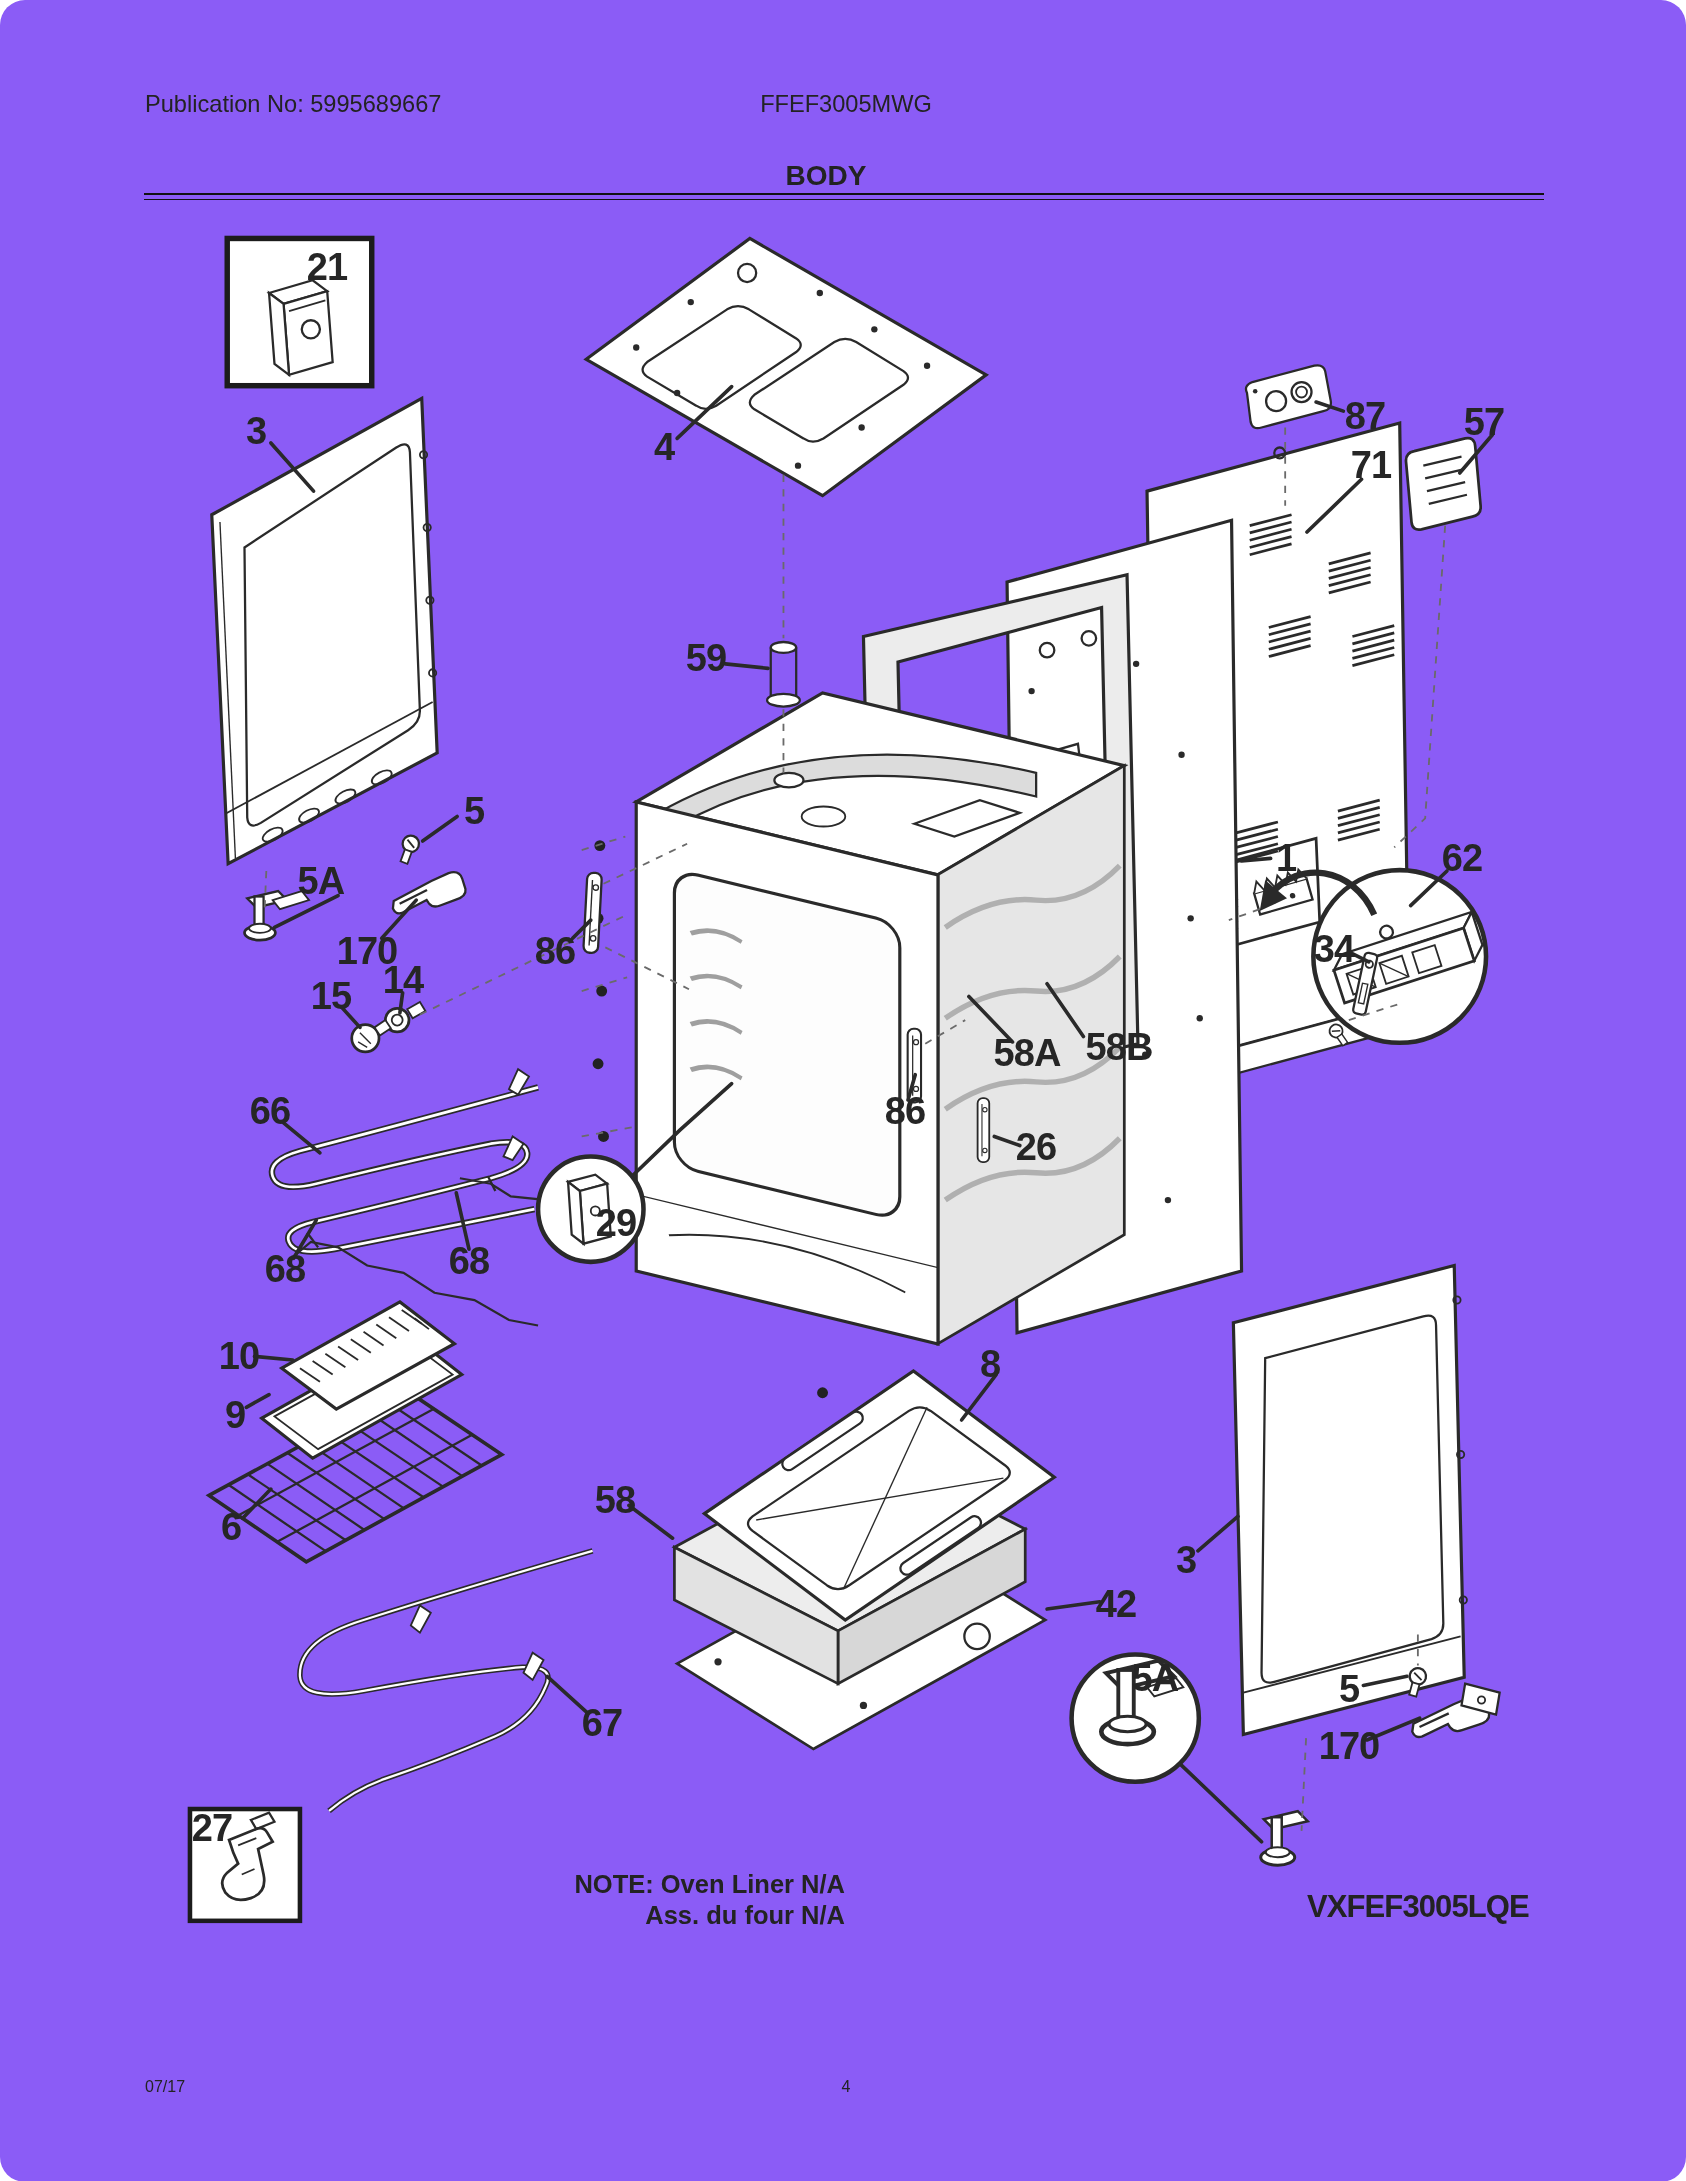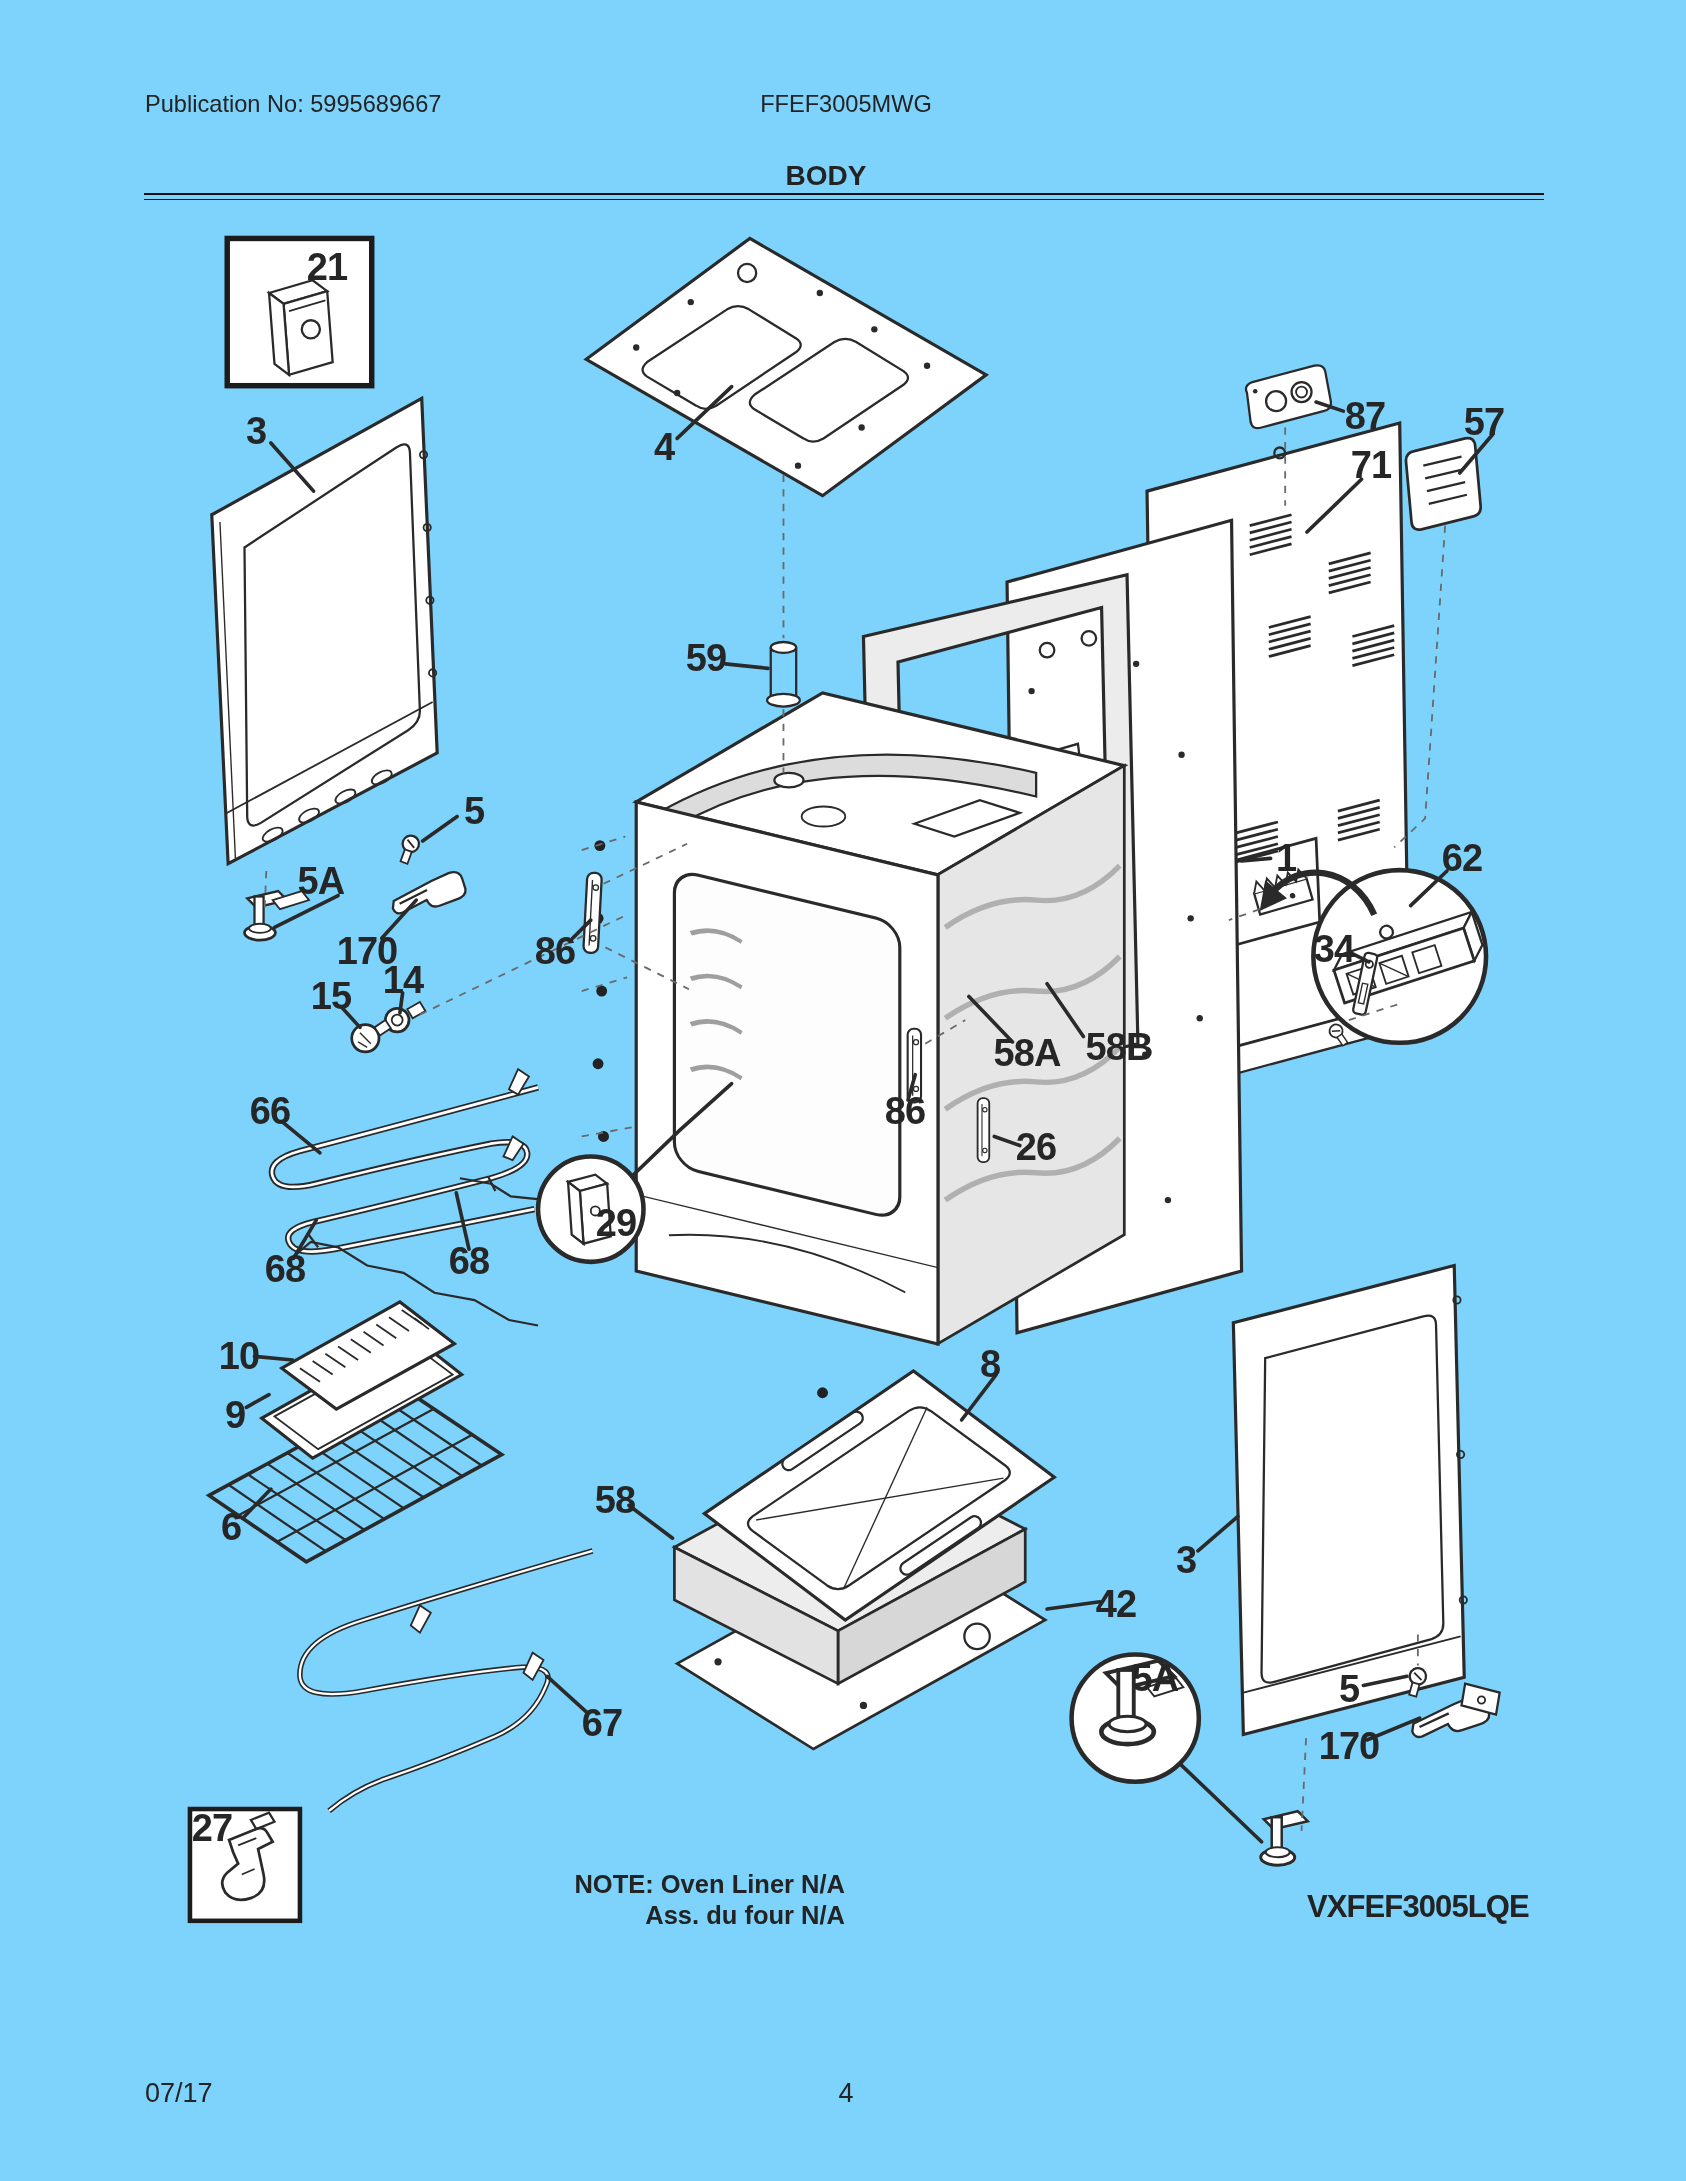--- a/index.html
+++ b/index.html
@@ -1,27 +1,27 @@
 <!DOCTYPE html>
 <html style="font-size:14.5px"><head>
 <meta charset="utf-8">
 <style>
   html,body{margin:0;padding:0;background:#fff;}
-  #page{position:relative;width:1686px;height:2182px;background:#7dd3fc;
-        font-family:"Liberation Sans","DejaVu Sans",sans-serif;color:#232323;overflow:hidden;}
+  #page{position:relative;width:1686px;height:2182px;background:#8b5cf6;
+        font-family:"Liberation Sans","DejaVu Sans",sans-serif;color:#232323;overflow:hidden;border-radius:25px;}
   .hdr{position:absolute;font-size:23.6px;white-space:nowrap;}
   .title{position:absolute;font-size:28px;font-weight:bold;transform:translateX(-50%);}
   .rule{position:absolute;left:144px;top:193px;width:1400px;height:3.6px;
         border-top:2.7px solid #111;border-bottom:1.8px solid #111;}
   .co{position:absolute;font-weight:bold;font-size:38px;line-height:1;letter-spacing:-0.9px;
       transform:translate(-50%,-50%);white-space:nowrap;color:#262626;}
   .note{position:absolute;left:545px;top:1869px;width:300px;text-align:right;
         font-weight:bold;font-size:25.5px;line-height:31px;}
   .code{position:absolute;left:1307px;top:1889px;font-weight:bold;font-size:31px;letter-spacing:-0.9px;text-align:center;}
-  .ftr{position:absolute;font-size:27px;}
+  .ftr{position:absolute;font-size:16px;}
   svg{position:absolute;left:0;top:0;}
   .ld{stroke:#2a2a2a;stroke-width:4;stroke-linecap:round;fill:none;}
   .dsh{stroke:#6a6a6a;stroke-width:2;stroke-dasharray:8 8;fill:none;}
   .ol{stroke:#2a2a2a;fill:#fff;}
 </style>
 </head>
 <body>
 
 <div id="page">
 

